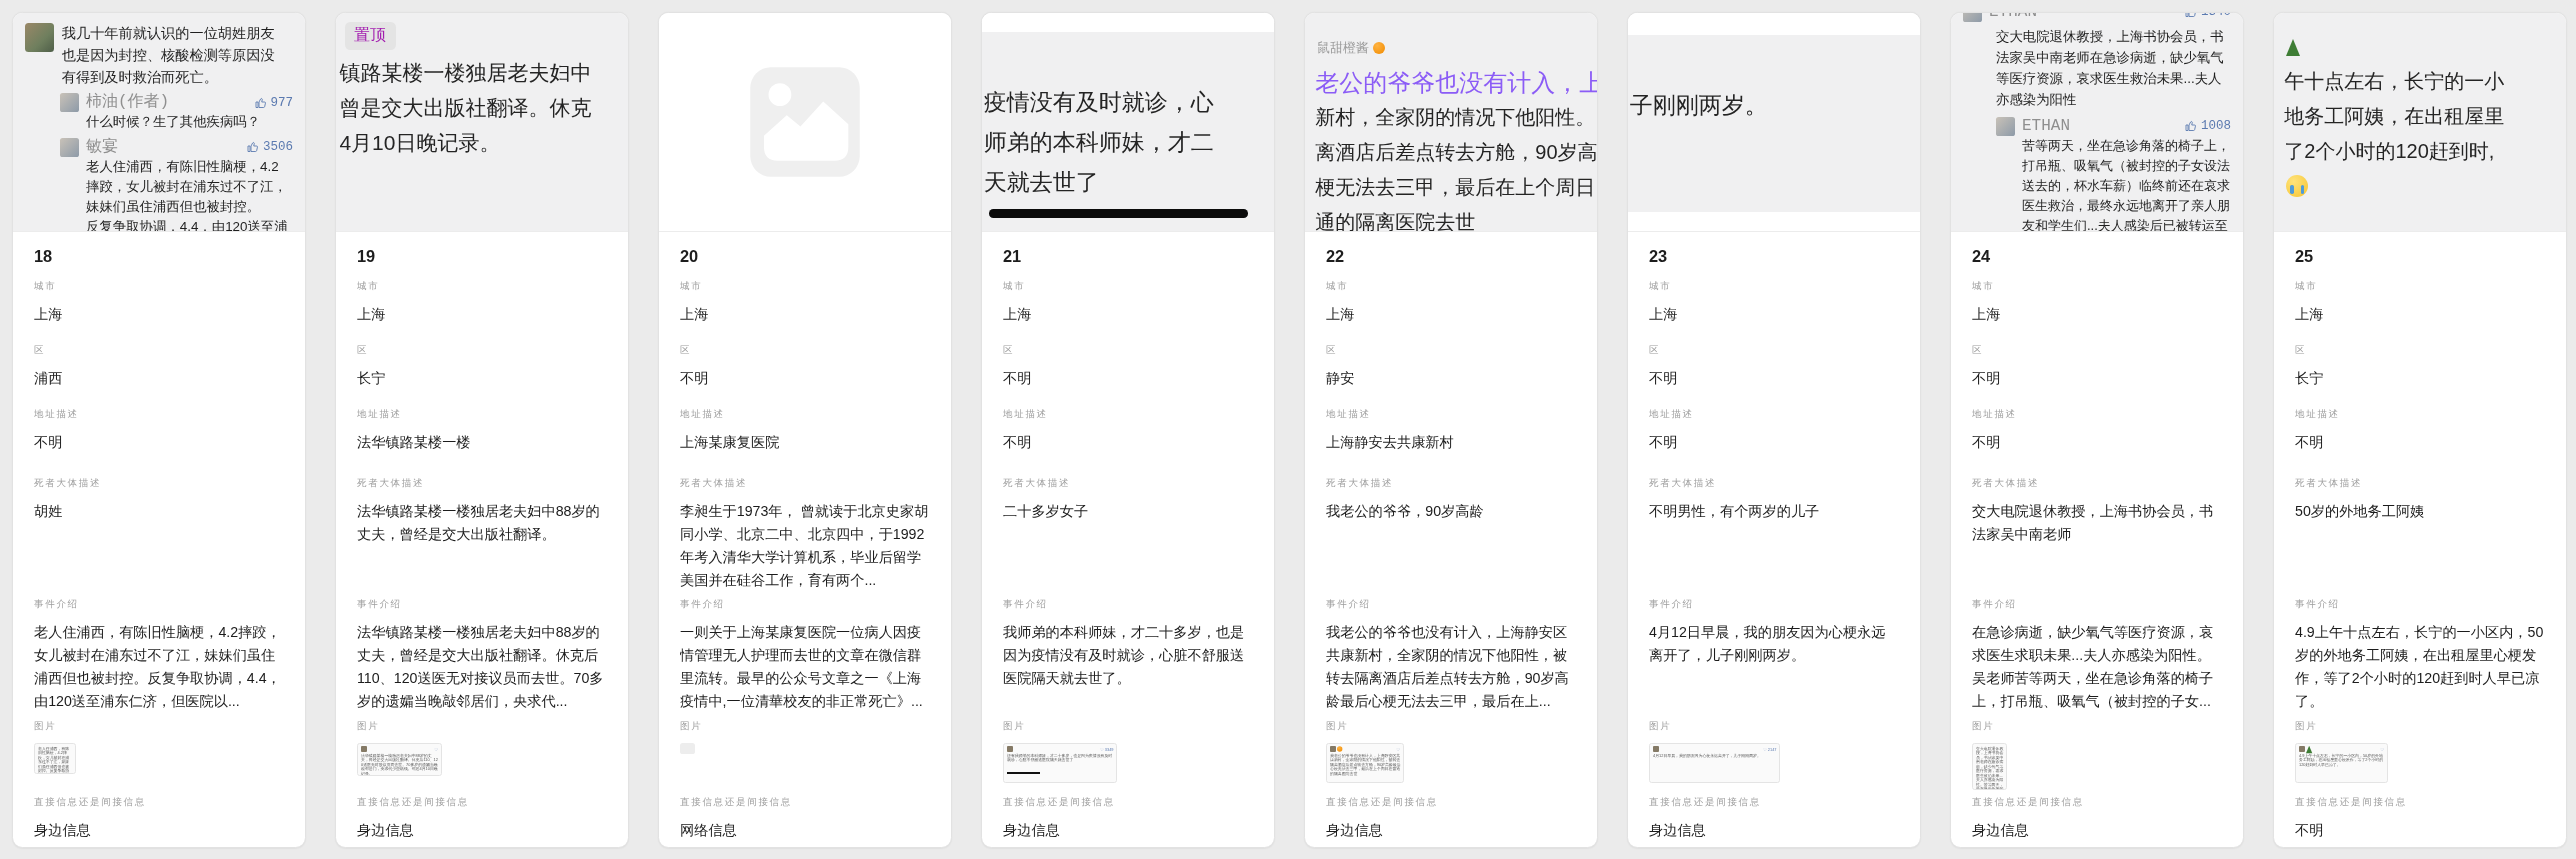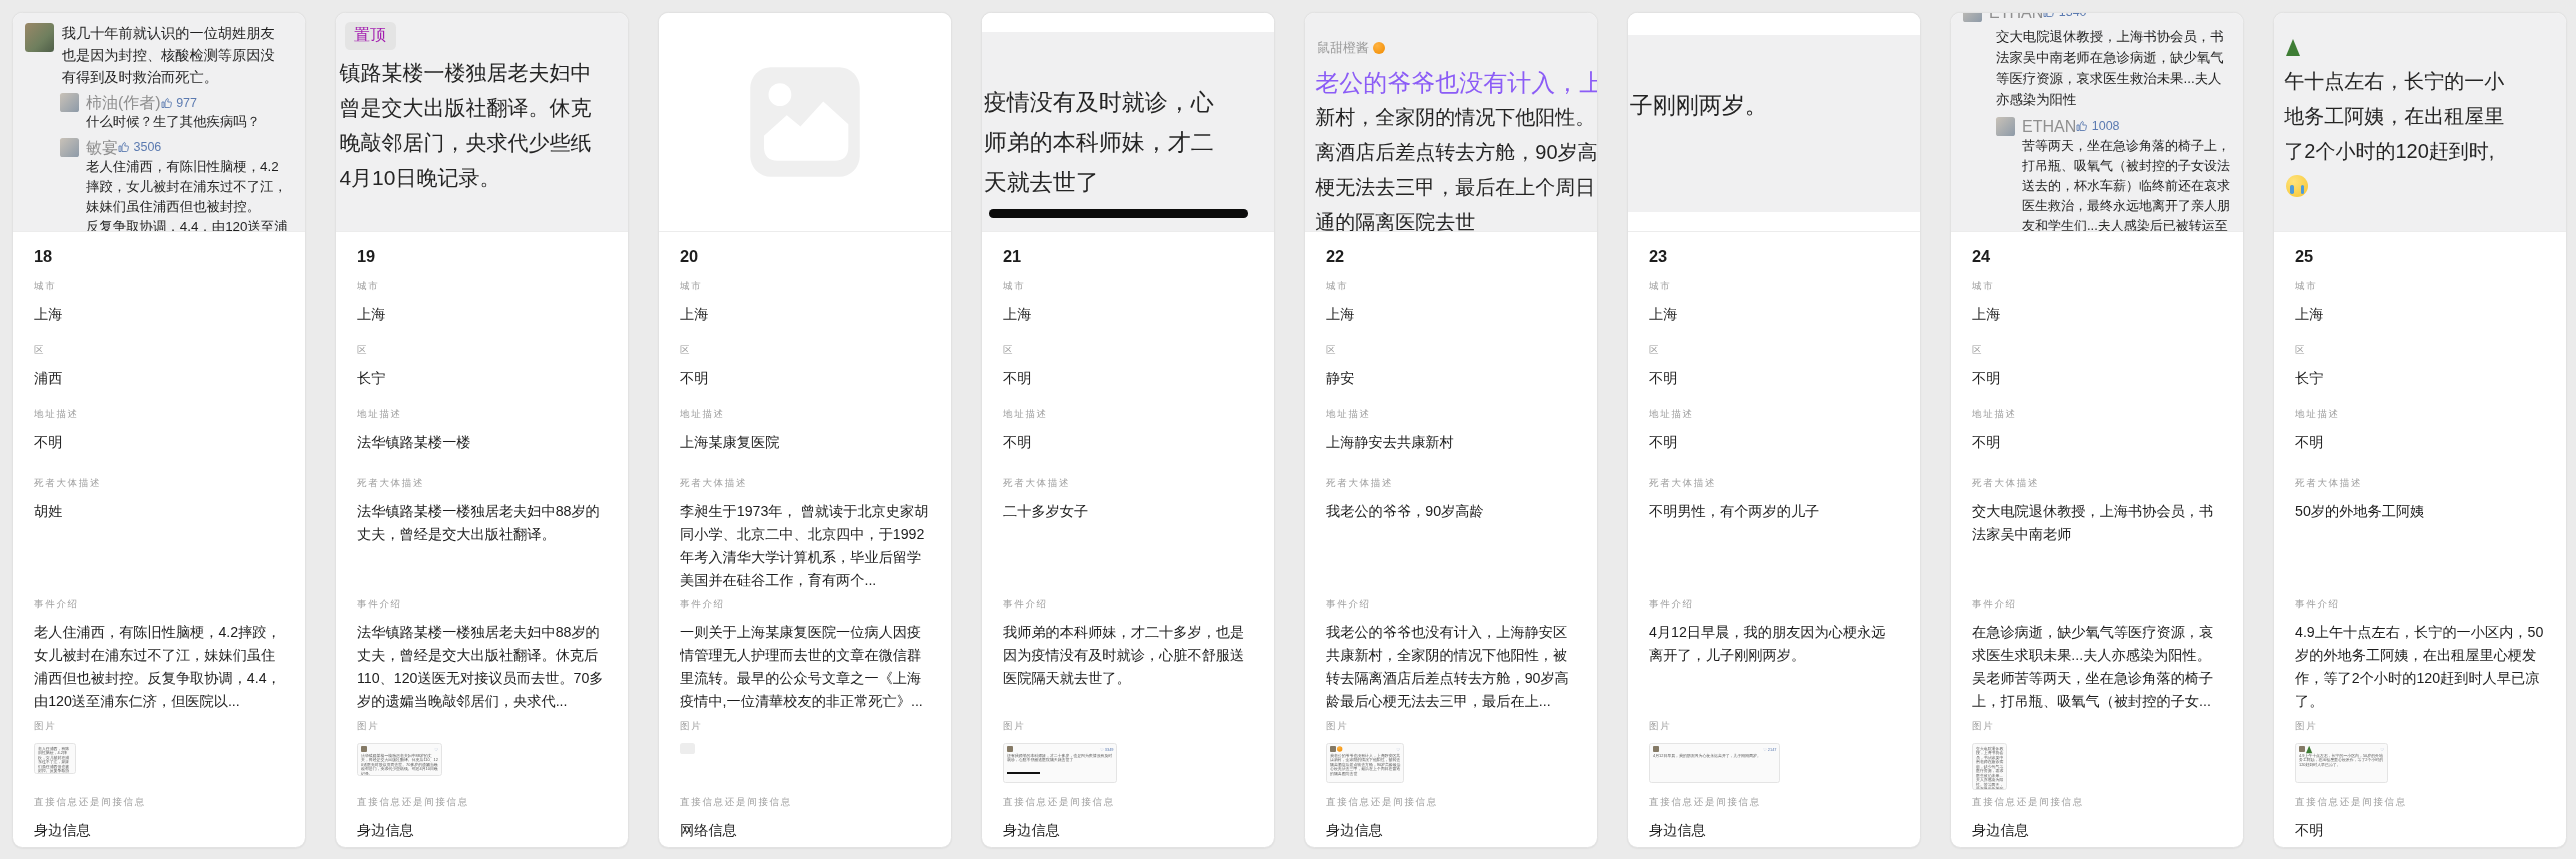--- a/index.html
+++ b/index.html
@@ -24,21 +24,21 @@
   .band{background:#fff;width:100%;}
   .grayband{background:#f0f0f1;overflow:hidden;}
   .shot-pad{padding:10.4px 0 0 12px;}
   .row{display:flex;align-items:flex-start;}
   .avatar{flex:0 0 auto;border-radius:3.5px;background:linear-gradient(135deg,#9a8868,#6f7f5e 60%,#4e5e48);}
   .avatar.a34{width:29px;height:29px;margin-right:7.8px;}
   .avatar.a22{width:19px;height:19px;margin-right:7px;border-radius:2.6px;background:linear-gradient(135deg,#c9c2b8,#8d9aa8);}
   .cmt-name{color:#8f8f8f;font-size:16px;line-height:19px;}
   .like{color:#5b7ab0;font-size:12.5px;display:inline-flex;align-items:center;gap:3.5px;white-space:nowrap;}
   .like svg{width:12px;height:12px;}
-  .namerow{display:flex;align-items:center;padding-right:12px;}
+  .namerow{display:flex;justify-content:space-between;align-items:center;padding-right:12px;font-family:Liberation Mono, monospace;}
   .main-text{font-size:14.2px;line-height:21.6px;color:#1f1f1f;width:217px;}
   .cmt-text{font-size:13.4px;line-height:20px;color:#1f1f1f;white-space:pre-line;width:204px;}
   .pin-badge{
     display:inline-block;background:#e4e4e4;color:#a21caf;border-radius:5.2px;
     font-size:16px;padding:3.5px 9.5px;margin:8.6px 0 5.2px 8.6px;
   }
   .bigline{font-size:21px;line-height:35px;color:#242424;white-space:nowrap;margin-left:-5.2px;}
   .hugeline{font-size:23px;line-height:40px;color:#242424;white-space:nowrap;margin-left:-8.6px;}
   .redact{height:8.6px;background:#0b0b0b;border-radius:4.3px;width:259px;margin:7px 0 0 -3.5px;}
   .ph-wrap{display:flex;justify-content:center;align-items:center;height:100%;}
@@ -147,21 +147,20 @@
         <div class="lbl">直接信息还是间接信息</div>
         <div class="val">身边信息</div>
       </div>
     </div>
   </article>
 
   <article class="card">
     <div class="shot"><span class="pin-badge">置顶</span><div style="padding: 0px 0px 0px 8.6px;">
           <div class="bigline">镇路某楼一楼独居老夫妇中</div>
           <div class="bigline">曾是交大出版社翻译。休克</div>
-          <div class="bigline">晚敲邻居门，央求代少些纸</div>
           <div class="bigline">4月10日晚记录。</div>
         </div></div>
     <div class="body">
       <div class="num">19</div>
       <div class="field f-city">
         <div class="lbl">城市</div>
         <div class="val">上海</div>
       </div>
       <div class="field f-district">
         <div class="lbl">区</div>

